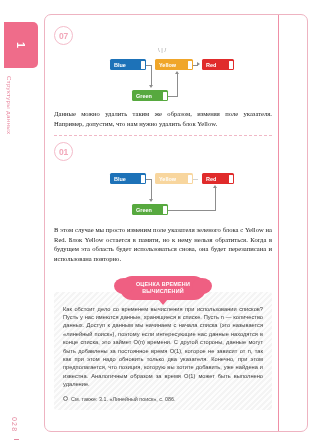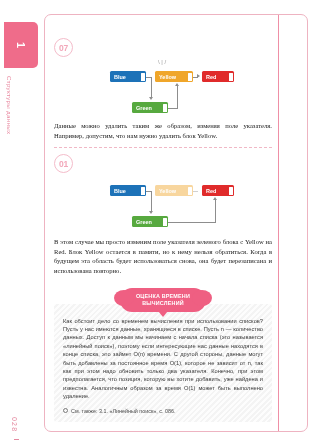--- a/index.html
+++ b/index.html
@@ -268,21 +268,21 @@
   <div class="chapter-label">Структуры данных</div>
   <div class="page-number">028</div>
   <div class="page-number-rule"></div>
 </div>
 
 <div class="page-frame">
   <div class="dot-panel"></div>
 
   <div class="content">
 
-    <div style="margin-top:23px;">
+    <div style="margin-top:11px;">
       <div class="step-badge">07</div>
 
       <div class="diagram">
 
         <div class="spark" style="left:104px; top:0px;">\ | /</div>
 
         <div class="node n-blue" style="left:56px; top:12px; width:36px;">
           <span>Blue</span>
           <span class="ptr"></span>
         </div>

